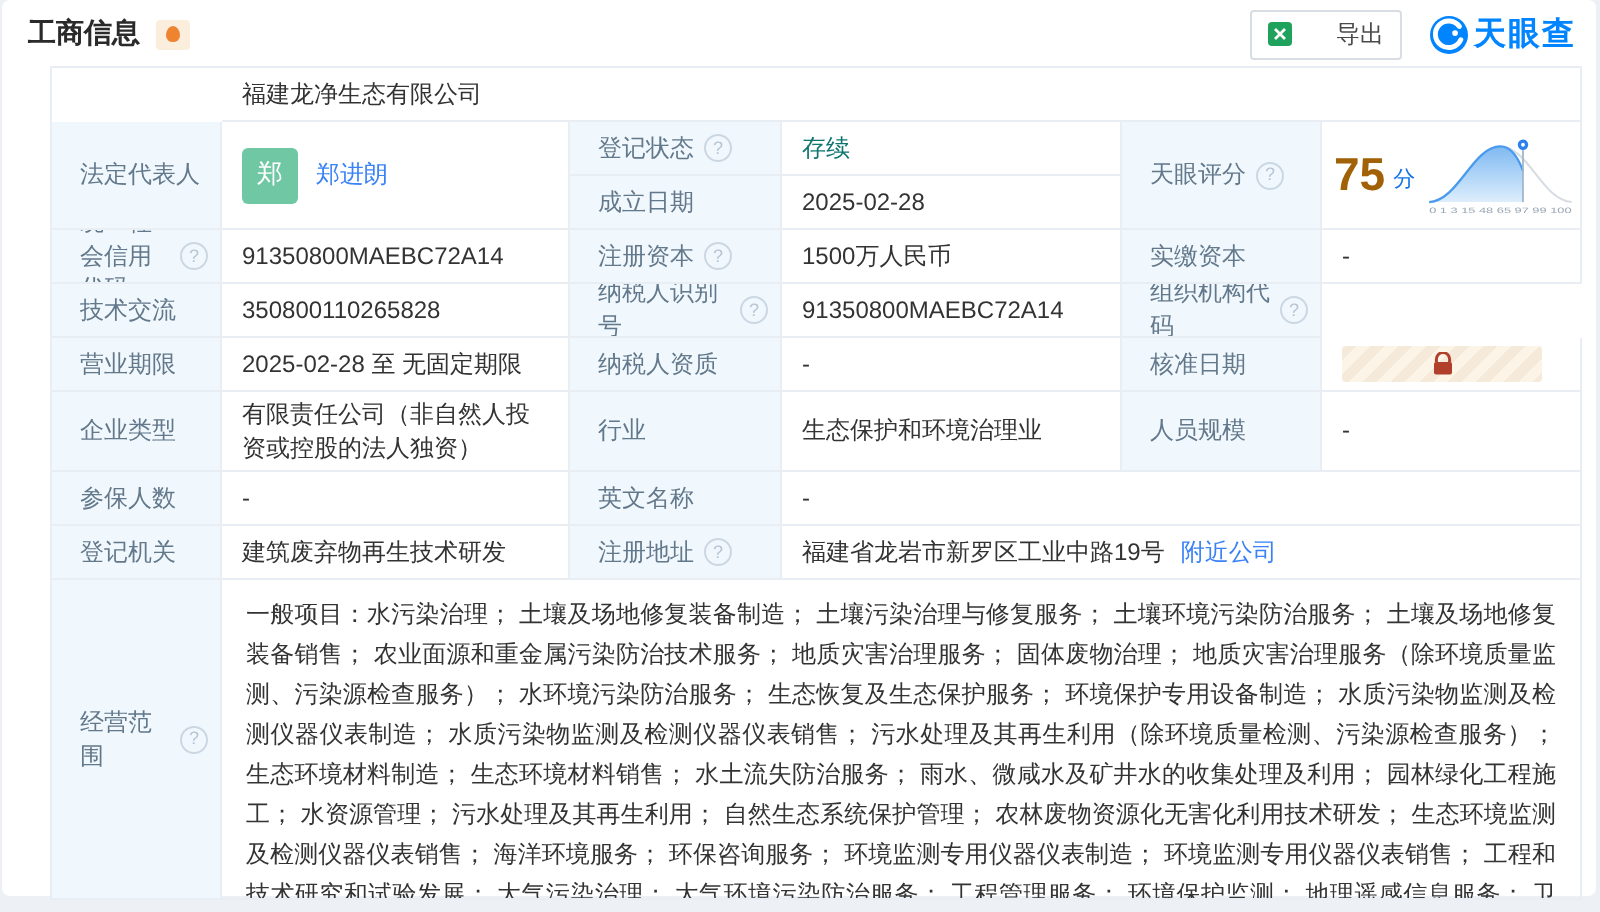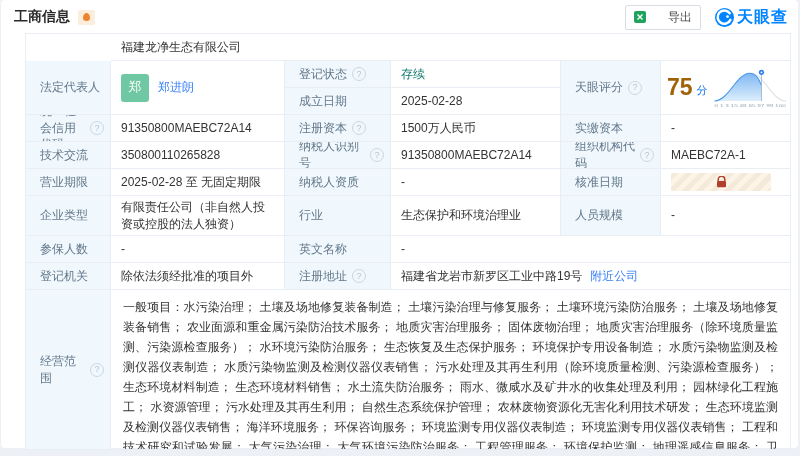--- a/index.html
+++ b/index.html
@@ -163,23 +163,20 @@
         <span>纳税人识别号</span>
         <span class="q">?</span>
       </div>
     <div class="cell" style="grid-area:5/4/6/5">
         <span>91350800MAEBC72A14</span>
       </div>
     <div class="cell lbl" style="grid-area:5/5/6/6">
         <span>组织机构代码</span>
         <span class="q">?</span>
       </div>
-    <div class="cell" style="grid-area:5/6/6/7">
-        <span>MAEBC72A-1</span>
-      </div>
 
     <div class="cell lbl" style="grid-area:6/1/7/2">
         <span>营业期限</span>
       </div>
     <div class="cell" style="grid-area:6/2/7/3">
         <span>2025-02-28 至 无固定期限</span>
       </div>
     <div class="cell lbl" style="grid-area:6/3/7/4">
         <span>纳税人资质</span>
       </div>
@@ -227,21 +224,21 @@
         <span>英文名称</span>
       </div>
     <div class="cell dash" style="grid-area:8/4/9/7">
         <span>-</span>
       </div>
 
     <div class="cell lbl" style="grid-area:9/1/10/2">
         <span>登记机关</span>
       </div>
     <div class="cell" style="grid-area:9/2/10/3">
-        <span>除依法须经批准的项目外</span>
+        <span>建筑废弃物再生技术研发</span>
       </div>
     <div class="cell lbl" style="grid-area:9/3/10/4">
         <span>注册地址</span>
         <span class="q">?</span>
       </div>
     <div class="cell" style="grid-area:9/4/10/7; gap:8px">
       <span>福建省龙岩市新罗区工业中路19号</span>
       <span class="link">附近公司</span>
     </div>
 

